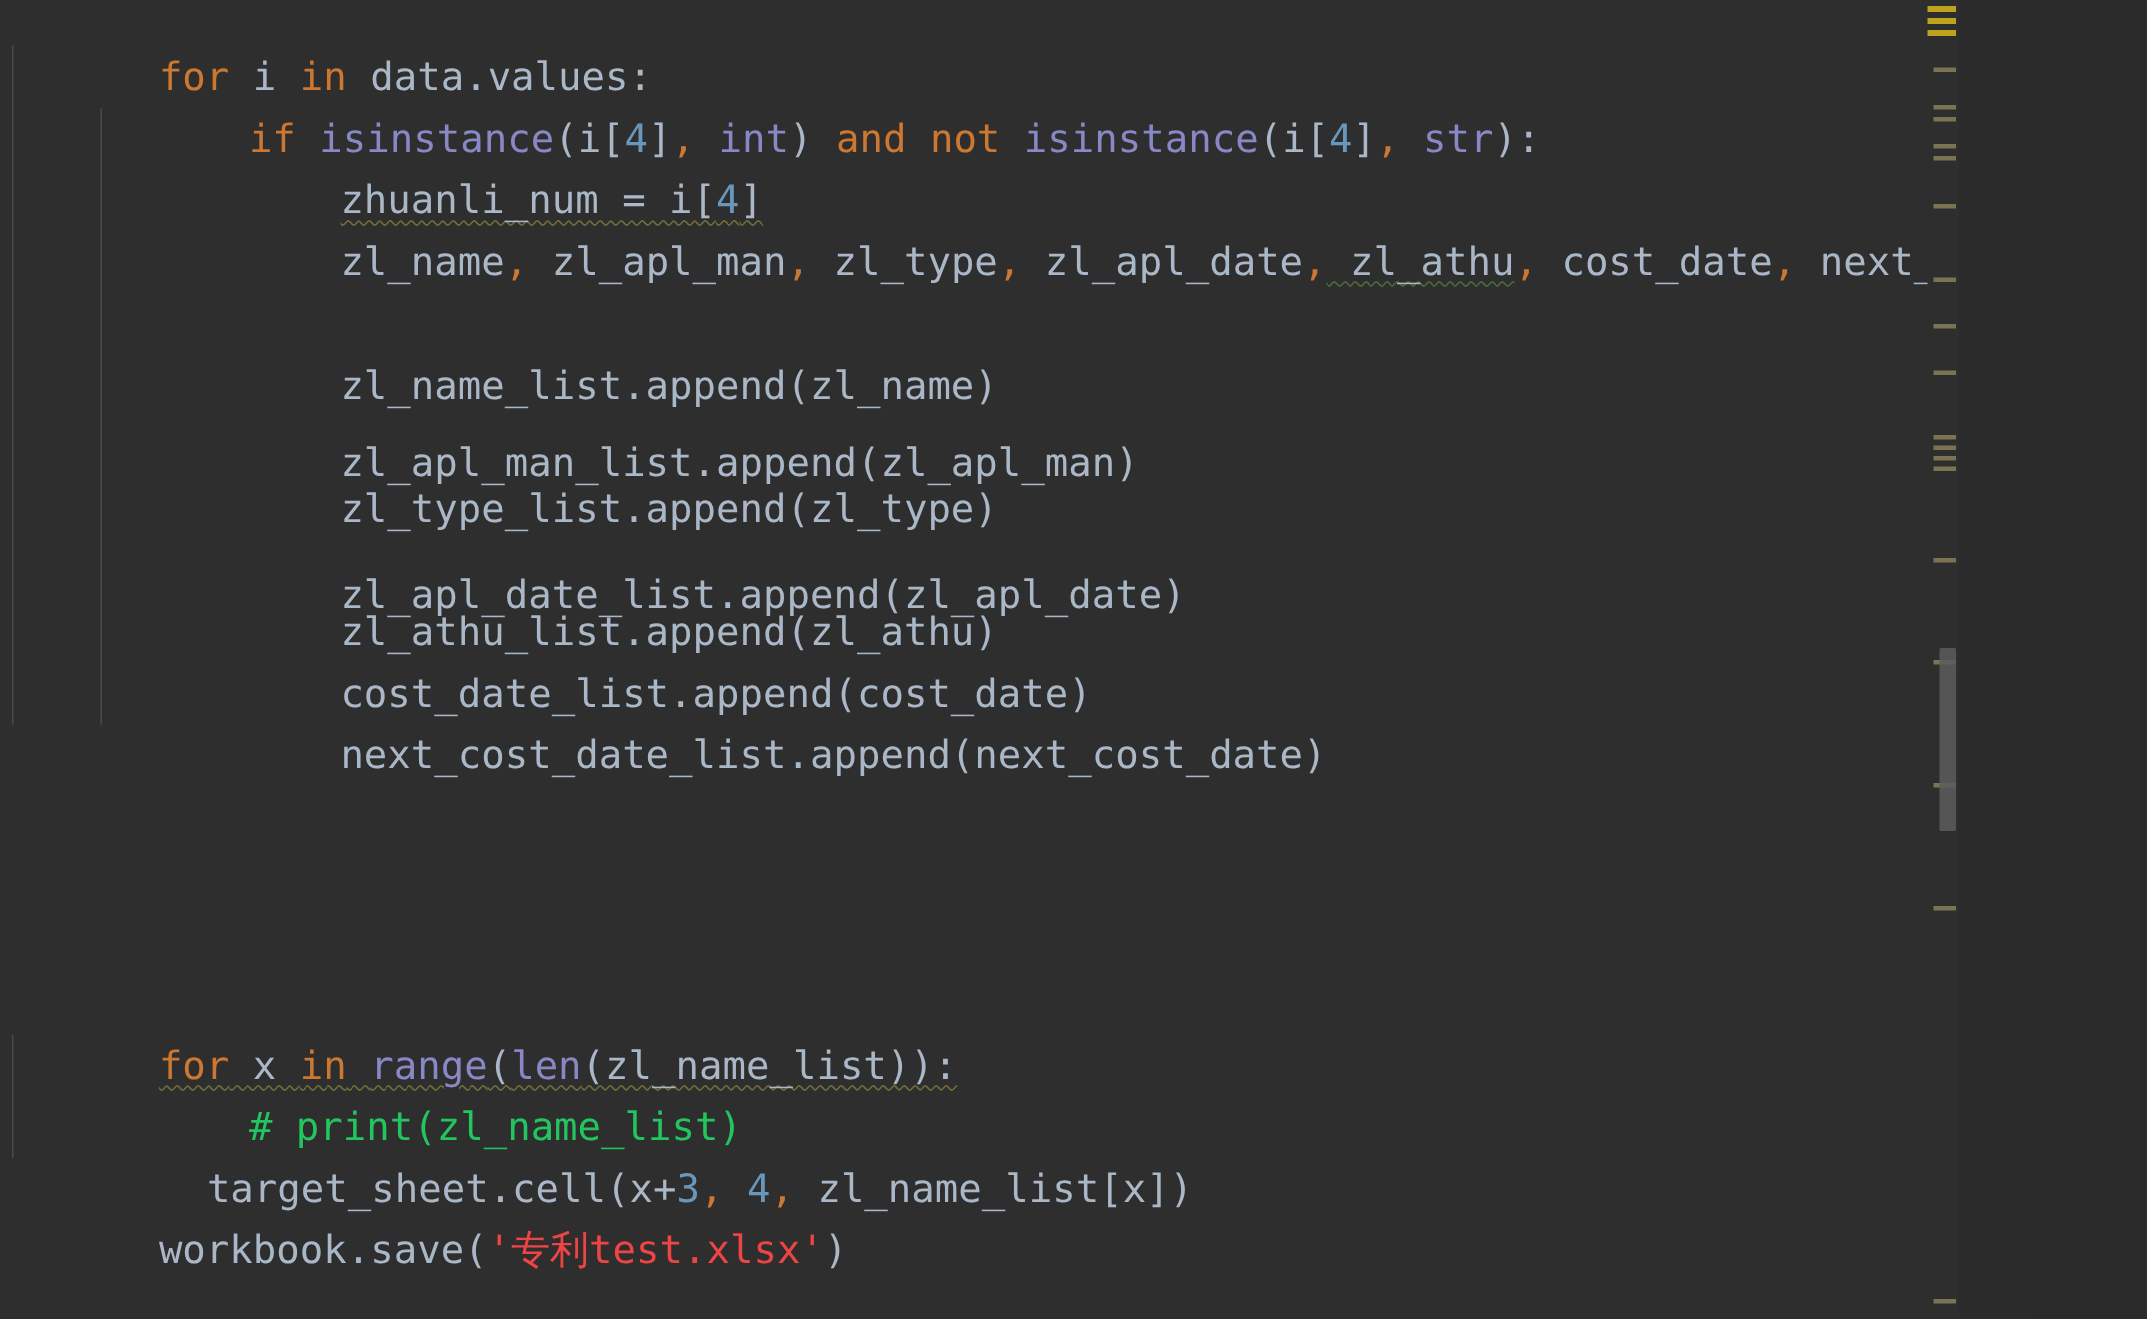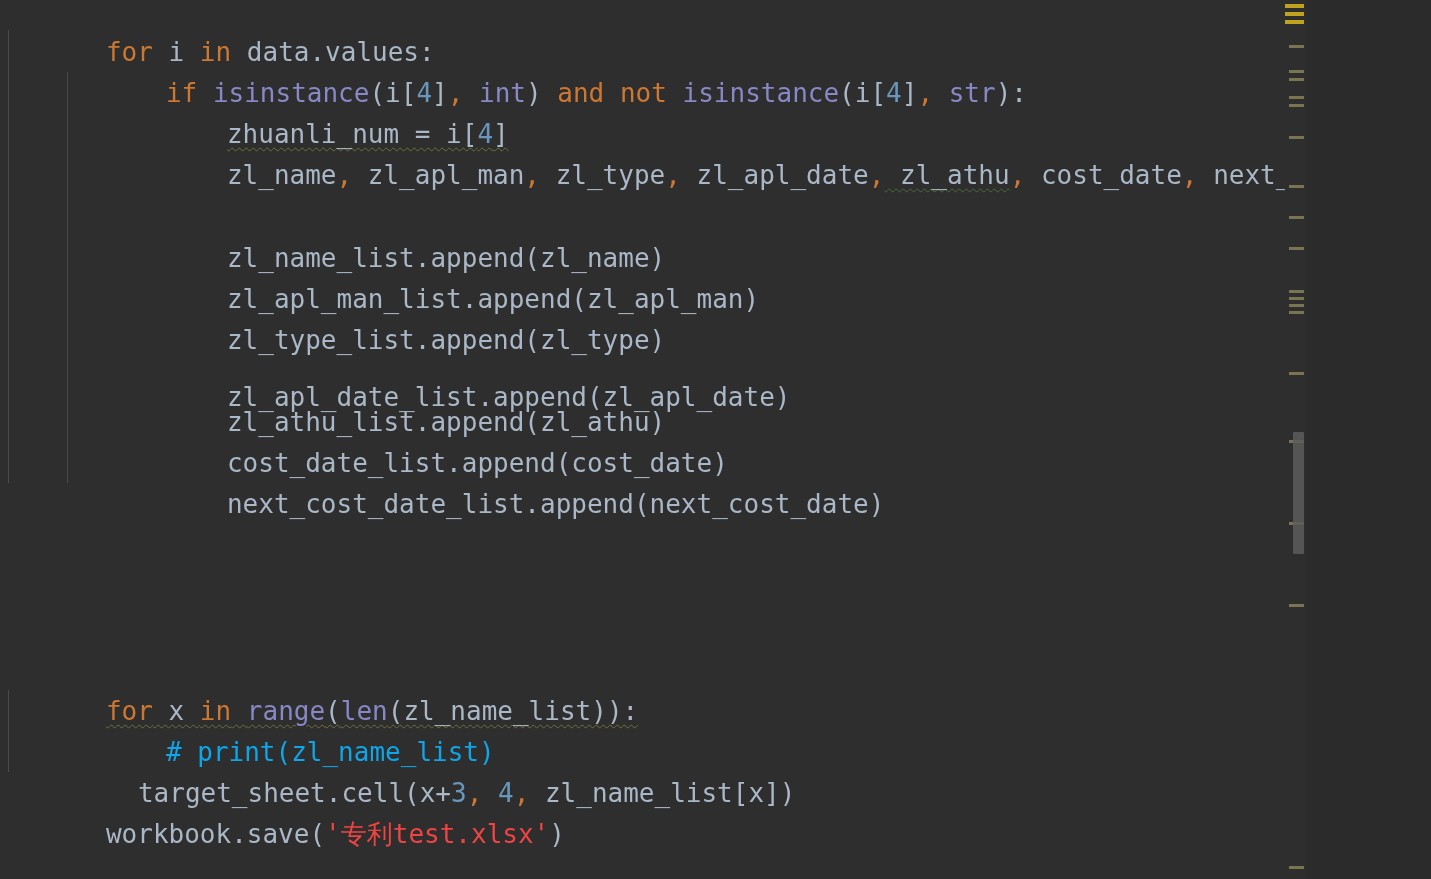--- a/index.html
+++ b/index.html
@@ -31,21 +31,21 @@
     white-space:pre;
     padding-left:12px;
     box-sizing:border-box;
   }
   
   .kw{color:#cc7832;}
   .fn{color:#8888c6;}
   .num{color:#6897bb;}
   .comma{color:#cc7832;}
   .str{color:#ef4444;}
-  .cmt{color:#0ea5e9;}
+  .cmt{color:#22c55e;}
   .id{color:#a9b7c6;}
   
   .wavy{
     text-decoration:underline;
     text-decoration-style:wavy;
     text-decoration-color:#6e6e3a;
     text-decoration-thickness:1px;
     text-underline-offset:4px;
   }
   .wavy-green{
@@ -112,21 +112,21 @@
 
     
     <div class="ln" style="top:114px;padding-left:133px;">
       <span class="id">zl_name</span><span class="comma">,</span><span class="id"> zl_apl_man</span><span class="comma">,</span><span class="id"> zl_type</span><span class="comma">,</span><span class="id"> zl_apl_date</span><span class="comma">,</span><span class="id wavy-green"> zl_athu</span><span class="comma">,</span><span class="id"> cost_date</span><span class="comma">,</span><span class="id"> next_cost_date = ZhuanL</span>
     </div>
 
     
     <div class="ln" style="top:197px;padding-left:133px;">
       <span class="id">zl_name_list.append(zl_name)</span>
     </div>
-    <div class="ln" style="top:238px;padding-left:133px;">
+    <div class="ln" style="top:248px;padding-left:133px;">
       <span class="id">zl_apl_man_list.append(zl_apl_man)</span>
     </div>
     <div class="ln" style="top:279px;padding-left:133px;">
       <span class="id">zl_type_list.append(zl_type)</span>
     </div>
     <div class="ln" style="top:336px;padding-left:133px;">
       <span class="id">zl_apl_date_list.append(zl_apl_date)</span>
     </div>
     <div class="ln" style="top:361px;padding-left:133px;">
       <span class="id">zl_athu_list.append(zl_athu)</span>

